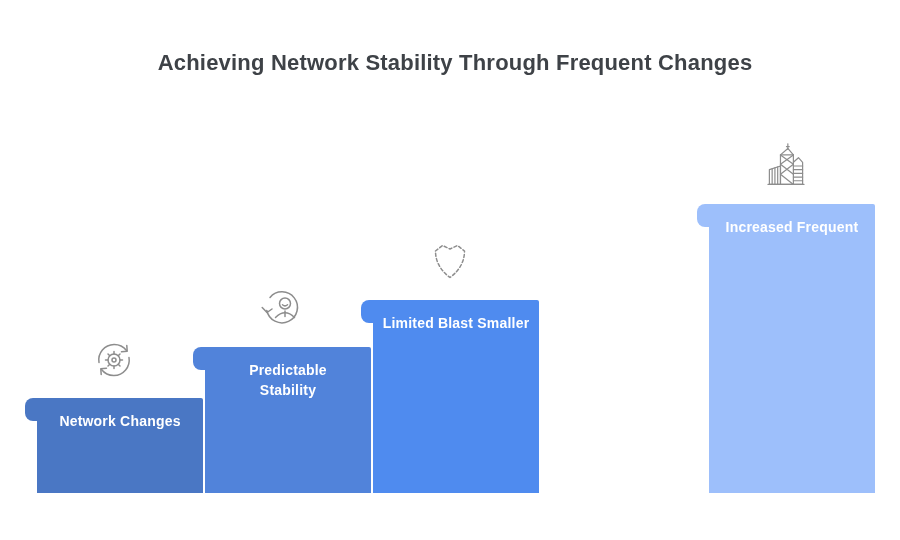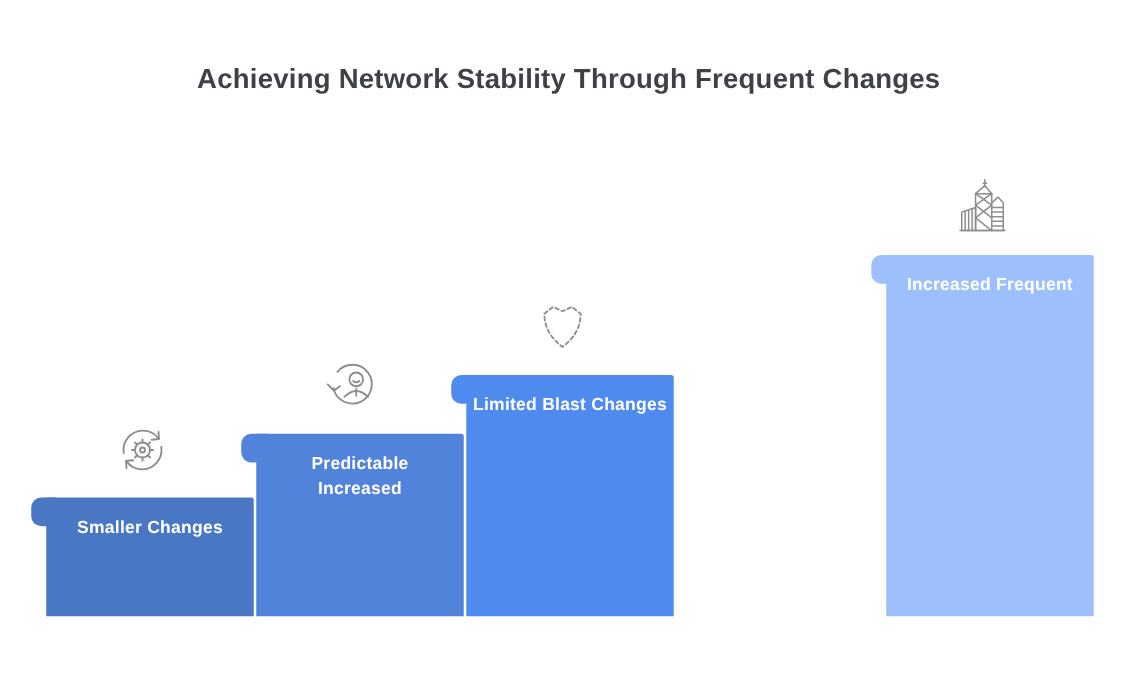--- a/index.html
+++ b/index.html
@@ -60,56 +60,56 @@
 </head>
 <body>
 
 <div class="canvas">
 
   <div class="title">Achieving Network Stability Through Frequent Changes</div>
 
   <div class="step step1">
     <div class="tab" style="background-color: rgb(74, 119, 196);"></div>
     <div class="bar" style="background-color: rgb(74, 119, 196);">
-      <div class="label">Smaller Changes</div>
+      <div class="label">Network Changes</div>
     </div>
     <div class="icon">
       <svg viewBox="0 0 48 48">
         <path d="M9 26.5 A15.5 15.5 0 0 1 24 8.5 A15.5 15.5 0 0 1 36.5 14.5"></path>
         <path d="M36.8 9.5 L37.2 15.2 L31.5 15.8"></path>
         <path d="M39 21.5 A15.5 15.5 0 0 1 24 39.5 A15.5 15.5 0 0 1 11.5 33.5"></path>
         <path d="M11.2 38.5 L10.8 32.8 L16.5 32.2"></path>
         <circle cx="24" cy="24" r="6"></circle>
         <circle cx="24" cy="24" r="2"></circle>
         <path d="M24 15.5 V18 M24 30 V32.5 M15.5 24 H18 M30 24 H32.5 M18 18 L19.8 19.8 M28.2 28.2 L30 30 M30 18 L28.2 19.8 M19.8 28.2 L18 30"></path>
       </svg>
     </div>
   </div>
 
   <div class="step step2">
     <div class="tab" style="background-color: rgb(81, 131, 218);"></div>
     <div class="bar" style="background-color: rgb(81, 131, 218);">
-      <div class="label">Predictable Increased</div>
+      <div class="label">Predictable Stability</div>
     </div>
     <div class="icon">
       <svg viewBox="0 0 48 48">
         <path d="M12 12.5 A15.5 15.5 0 1 1 8.8 25.5"></path>
         <path d="M4.2 22.5 L9 27.5 L14 24"></path>
         <circle cx="27" cy="18.5" r="5.5"></circle>
         <path d="M24.5 19.8 q2.5 2.2 5 0"></path>
         <path d="M17.5 32.5 q9.5 -9.5 19 0"></path>
         <path d="M27 26 v5.5"></path>
       </svg>
     </div>
   </div>
 
   <div class="step step3">
     <div class="tab" style="background-color: rgb(79, 139, 239);"></div>
     <div class="bar" style="background-color: rgb(79, 139, 239);">
-      <div class="label">Limited Blast Changes</div>
+      <div class="label">Limited Blast Smaller</div>
     </div>
     <div class="icon">
       <svg viewBox="0 0 48 48">
         <path stroke-dasharray="3 2.4" d="M9.5 13 L16.5 7.5 L24 11 L31.5 7.5 L38.5 13
              C38.5 23.5 33.5 32.5 24 39.5
              C14.5 32.5 9.5 23.5 9.5 13 Z"></path>
       </svg>
     </div>
   </div>
 

